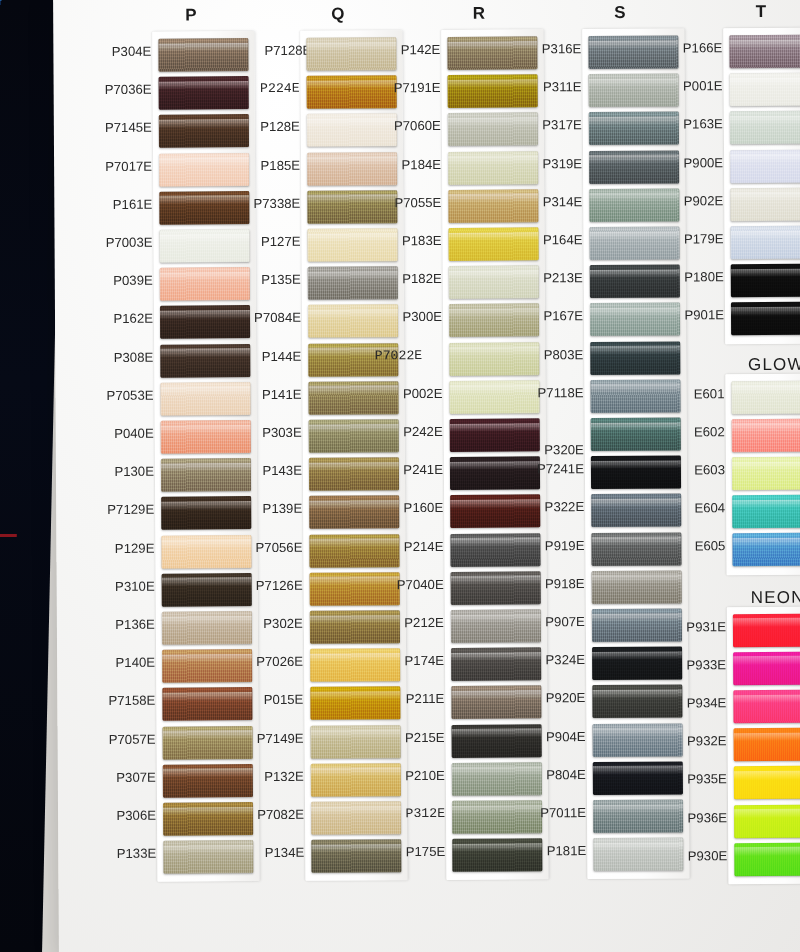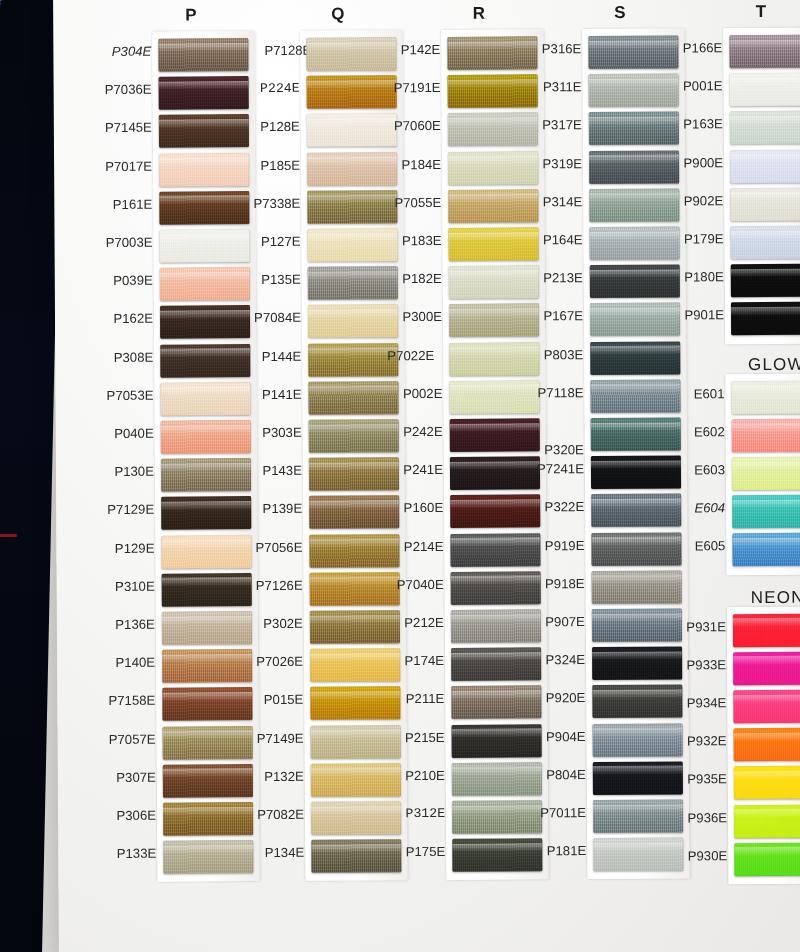--- a/index.html
+++ b/index.html
@@ -96,21 +96,21 @@
 <body>
 
 <div id="left-strip">
   <div class="red-fleck"></div>
 </div>
 
 <div id="card">
   <div id="card-inner">
       <div class="col-header" style="left: 108px; top: 10px;">P</div>
       <div class="ribbon" style="left: 99px; width: 102px; top: 36px; height: 850.4px;"></div>
-      <div class="code" style="right: 654px; top: 37px; font-style: italic;">P304E</div>
+      <div class="code" style="right: 654px; top: 37px;">P304E</div>
       <div class="swatch" style="left: 105px; width: 90px; top: 43px; background: rgb(125, 106, 88);"></div>
       <div class="code" style="right: 654px; top: 75.2px;">P7036E</div>
       <div class="swatch" style="left: 105px; width: 90px; top: 81.2px; background: rgb(60, 32, 35);"></div>
       <div class="code" style="right: 654px; top: 113.4px;">P7145E</div>
       <div class="swatch" style="left: 105px; width: 90px; top: 119.4px; background: rgb(74, 51, 36);"></div>
       <div class="code" style="right: 654px; top: 151.6px; margin-left: 10px;">P7017E</div>
       <div class="swatch" style="left: 105px; width: 90px; top: 157.6px; background: rgb(244, 212, 192);"></div>
       <div class="code" style="right: 654px; top: 189.8px;">P161E</div>
       <div class="swatch" style="left: 105px; width: 90px; top: 195.8px; background: rgb(92, 58, 34);"></div>
       <div class="code" style="right: 654px; top: 228px;">P7003E</div>
@@ -204,21 +204,21 @@
       <div class="code" style="right: 365px; top: 151.6px;">P184E</div>
       <div class="swatch" style="left: 394px; width: 90px; top: 157.6px; background: rgb(216, 217, 187);"></div>
       <div class="code" style="right: 365px; top: 189.8px;">P7055E</div>
       <div class="swatch" style="left: 394px; width: 90px; top: 195.8px; background: rgb(196, 165, 102);"></div>
       <div class="code" style="right: 365px; top: 228px;">P183E</div>
       <div class="swatch" style="left: 394px; width: 90px; top: 234px; background: rgb(221, 198, 59);"></div>
       <div class="code" style="right: 365px; top: 266.2px;">P182E</div>
       <div class="swatch" style="left: 394px; width: 90px; top: 272.2px; background: rgb(217, 219, 198);"></div>
       <div class="code" style="right: 365px; top: 304.4px;">P300E</div>
       <div class="swatch" style="left: 394px; width: 90px; top: 310.4px; background: rgb(180, 177, 142);"></div>
-      <div class="code" style="right: 373px; top: 342.6px;">P7022E</div>
+      <div class="code" style="right: 385px; top: 342.6px; font-family: Liberation Mono, monospace;">P7022E</div>
       <div class="swatch" style="left: 394px; width: 90px; top: 348.6px; background: rgb(211, 214, 172);"></div>
       <div class="code" style="right: 365px; top: 380.8px;">P002E</div>
       <div class="swatch" style="left: 394px; width: 90px; top: 386.8px; background: rgb(223, 226, 189);"></div>
       <div class="code" style="right: 365px; top: 419px;">P242E</div>
       <div class="swatch" style="left: 394px; width: 90px; top: 425px; background: rgb(58, 26, 32);"></div>
       <div class="code" style="right: 365px; top: 457.2px;">P241E</div>
       <div class="swatch" style="left: 394px; width: 90px; top: 463.2px; background: rgb(35, 26, 28);"></div>
       <div class="code" style="right: 365px; top: 495.4px;">P160E</div>
       <div class="swatch" style="left: 394px; width: 90px; top: 501.4px; background: rgb(75, 28, 23);"></div>
       <div class="code" style="right: 365px; top: 533.6px;">P214E</div>
@@ -304,21 +304,21 @@
       <div class="code" style="right: 83px; top: 304.4px;">P901E</div>
       <div class="swatch" style="left: 676px; width: 90px; top: 310.4px; background: rgb(13, 13, 13);"></div>
       <div class="section-header" style="left: 666px; top: 362.6px;">GLOW</div>
       <div class="ribbon" style="left: 670px; width: 102px; top: 381.6px; height: 201px;"></div>
       <div class="code" style="right: 83px; top: 382.6px;">E601</div>
       <div class="swatch" style="left: 676px; width: 90px; top: 388.6px; background: rgb(231, 233, 217);"></div>
       <div class="code" style="right: 83px; top: 420.8px;">E602</div>
       <div class="swatch" style="left: 676px; width: 90px; top: 426.8px; background: rgb(251, 154, 144);"></div>
       <div class="code" style="right: 83px; top: 459px;">E603</div>
       <div class="swatch" style="left: 676px; width: 90px; top: 465px; background: rgb(226, 239, 154);"></div>
-      <div class="code" style="right: 83px; top: 497.2px; font-style: italic;">E604</div>
+      <div class="code" style="right: 83px; top: 497.2px;">E604</div>
       <div class="swatch" style="left: 676px; width: 90px; top: 503.2px; background: rgb(60, 191, 178);"></div>
       <div class="code" style="right: 83px; top: 535.4px;">E605</div>
       <div class="swatch" style="left: 676px; width: 90px; top: 541.4px; background: rgb(75, 146, 205);"></div>
       <div class="section-header" style="left: 666px; top: 595.6px;">NEON</div>
       <div class="ribbon" style="left: 670px; width: 102px; top: 614.6px; height: 277.4px;"></div>
       <div class="code" style="right: 83px; top: 615.6px;">P931E</div>
       <div class="swatch flat" style="left: 676px; width: 90px; top: 621.6px; background: rgb(252, 31, 52);"></div>
       <div class="code" style="right: 83px; top: 653.8px;">P933E</div>
       <div class="swatch flat" style="left: 676px; width: 90px; top: 659.8px; background: rgb(238, 26, 146);"></div>
       <div class="code" style="right: 83px; top: 692px;">P934E</div>

